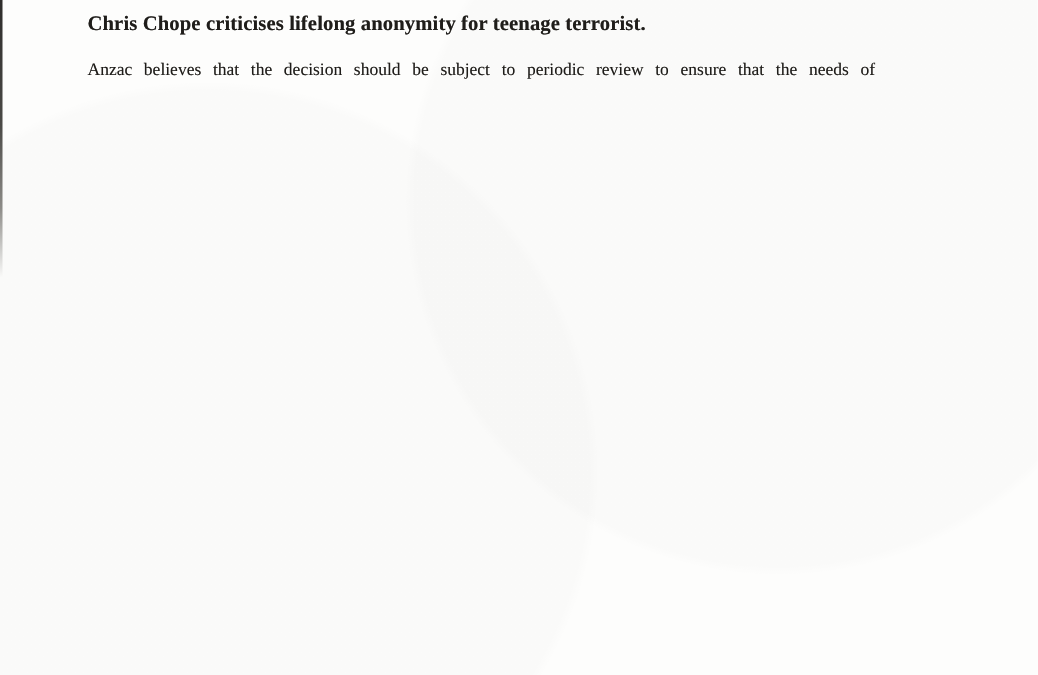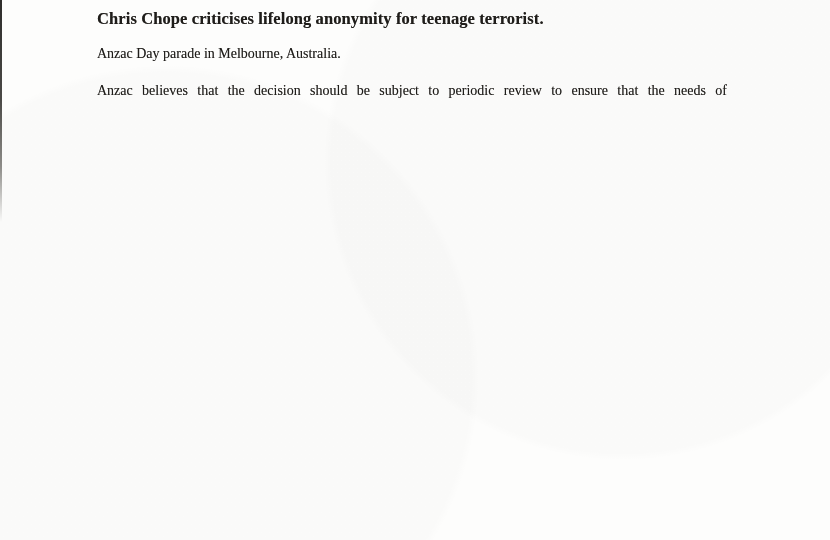--- a/index.html
+++ b/index.html
@@ -8,21 +8,21 @@
     width: 830px;
     height: 540px;
     overflow: hidden;
     background: #fdfdfc;
   }
   .page {
     position: relative;
     width: 830px;
     height: 540px;
     box-sizing: border-box;
-    padding: 9px 103px 0 97px;
+    padding: 9px 103px 0 70px;
     font-family: "Liberation Serif", "DejaVu Serif", serif;
     color: #1f1d1a;
     
     background:
       radial-gradient(circle at 20% 70%, rgba(0,0,0,0.012) 0 40%, transparent 41%),
       radial-gradient(circle at 75% 30%, rgba(0,0,0,0.012) 0 40%, transparent 41%),
       #fdfdfc;
   }
   .scan-line {
     position: absolute;
@@ -63,20 +63,19 @@
 </head>
 <body>
 
 <div class="page">
 
   <div class="scan-line"></div>
 
   <h1 class="doc-title">Chris Chope criticises lifelong anonymity for teenage terrorist.</h1>
 
   <div class="paragraph">
-    <div class="text-line last">Anzac Day parade in Melbourne, Australia.</div>
   </div>
 
   <div class="paragraph">
     <div class="text-line">Anzac believes that the decision should be subject to periodic review to ensure that the needs of</div>
   </div>
 
 </div>
 
 </body></html>

